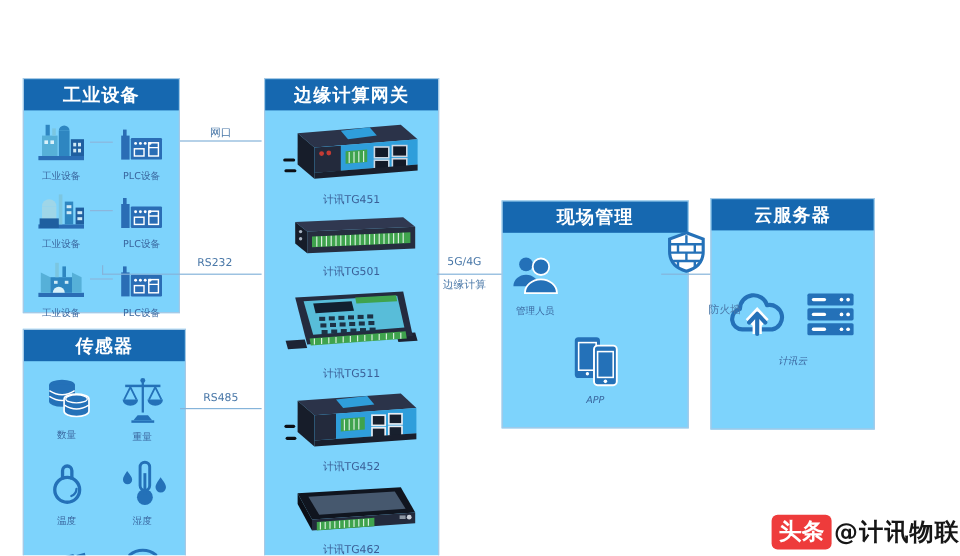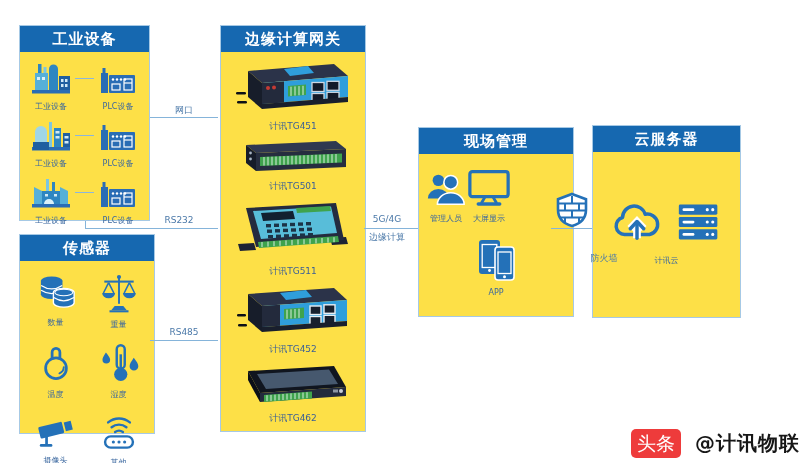--- a/index.html
+++ b/index.html
@@ -1,48 +1,48 @@
 <!DOCTYPE html>
 <html><head>
 <meta charset="utf-8">
 <style>
   html,body{margin:0;padding:0;background:#fff;}
   #stage{position:relative;width:800px;height:463px;background:#ffffff;overflow:hidden;
          font-family:"DejaVu Sans","Liberation Sans",sans-serif;}
-  .dbox{position:absolute;border:1px solid #a6c9e5;background:#fde047;box-sizing:border-box;}
+  .dbox{position:absolute;border:1px solid #a6c9e5;background:#7dd3fc;box-sizing:border-box;margin-top:40px;}
   .dhead{height:26px;line-height:26px;background:#1668b0;color:#fff;text-align:center;
          font-size:15px;font-weight:bold;letter-spacing:1px;}
   .cell{display:flex;flex-direction:column;align-items:center;}
   .lbl{font-size:8px;color:#3a679f;margin-top:2px;white-space:nowrap;}
   
   .ind-row{display:flex;align-items:flex-start;padding:9px 7px 0;height:48px;}
   .ind-row .cell{width:48px;}
   .rowline{flex:1;height:1px;background:#8cb6dc;margin-top:17px;}
   
   .sen-grid{display:grid;grid-template-columns:1fr 1fr;padding:12px 4px 0;row-gap:13px;}
   .sen-grid .cell{justify-self:center;}
   
   .gw-list{display:flex;flex-direction:column;align-items:center;justify-content:space-evenly;
            height:379px;}
   .dev{display:flex;flex-direction:column;align-items:center;}
   .dlbl{font-size:9px;color:#3a5f97;margin-top:1px;}
   
-  .site-row1{display:flex;justify-content:flex-start;padding:15px 6px 0;}
-  .site-row2{display:flex;flex-direction:column;align-items:center;margin-top:14px;}
-  
-  .cloud-content{display:flex;flex-direction:column;align-items:center;padding-top:48px;}
+  .site-row1{display:flex;justify-content:space-between;padding:15px 6px 0;font-family:Liberation Mono, monospace;}
+  .site-row2{display:flex;flex-direction:column;align-items:center;margin-top:14px;font-style:italic;}
+  
+  .cloud-content{display:flex;flex-direction:column;align-items:center;padding-top:48px;font-style:italic;}
   .cloud-icons{display:flex;align-items:center;gap:15px;}
   
   .link-line{position:absolute;background:#85b4da;}
   .link-lbl{position:absolute;font-size:9px;color:#4a78a8;text-align:center;white-space:nowrap;}
   
   .wm{position:absolute;right:0;bottom:5px;display:flex;align-items:center;}
-  .wm-badge{background:#ee3b3b;color:#fff;font-weight:normal;font-size:19px;line-height:1;
+  .wm-badge{background:#ee3b3b;color:#fff;font-weight:bold;font-size:19px;line-height:1;
             padding:5px 6px;border-radius:5px;}
-  .wm-text{color:#161616;font-weight:bold;font-size:20px;margin-left:14px;letter-spacing:1px;}
+  .wm-text{color:#161616;font-weight:bold;font-size:20px;margin-left:2px;letter-spacing:1px;}
 </style>
 </head>
 <body>
 
 <div id="stage">
 
   <div class="dbox" style="left:19px;top:25px;width:131px;height:196px;">
     <div class="dhead">工业设备</div>
 
     <div class="ind-row">
@@ -386,47 +386,37 @@
         <span>
           <svg width="42" height="38" viewBox="0 0 44 38">
               <circle cx="14" cy="11" r="6" fill="#2471b8"></circle>
               <path d="M3,30 a11,10 0 0 1 22,0 Z" fill="#2471b8"></path>
               <circle cx="27" cy="13" r="7.2" fill="#2471b8" stroke="#fff" stroke-width="1.6"></circle>
               <path d="M13,36 a14,12 0 0 1 28,0 Z" fill="#2471b8" stroke="#fff" stroke-width="1.6"></path>
             </svg>
         </span>
         <span class="lbl">管理人员</span>
       </div>
-      <div class="cell">
-        <span>
-          <svg width="44" height="38" viewBox="0 0 46 38">
-              <rect x="3" y="2" width="40" height="26" rx="2.5" fill="none" stroke="#2471b8" stroke-width="3.4"></rect>
-              <path d="M19,28 L15,35 M27,28 L31,35" stroke="#2471b8" stroke-width="3"></path>
-              <rect x="10" y="34" width="26" height="3.6" rx="1.8" fill="#2471b8"></rect>
-            </svg>
-        </span>
-        <span class="lbl">大屏显示</span>
-      </div>
     </div>
     <div class="site-row2">
       <span>
         <svg width="40" height="44" viewBox="0 0 40 44">
             <rect x="3" y="2" width="21" height="34" rx="3" fill="#2471b8"></rect>
             <rect x="6.2" y="6.5" width="14.6" height="23" fill="none" stroke="#fff" stroke-width="1.3"></rect>
             <circle cx="13.5" cy="32.5" r="1.4" fill="#fff"></circle>
             <rect x="19" y="9" width="19" height="33" rx="3" fill="#2471b8" stroke="#fff" stroke-width="1.6"></rect>
             <rect x="22" y="14" width="13" height="21.5" fill="none" stroke="#fff" stroke-width="1.3"></rect>
             <circle cx="28.5" cy="38.8" r="1.5" fill="#fff"></circle>
           </svg>
       </span>
       <span class="lbl">APP</span>
     </div>
   </div>
 
-  <div class="dbox" style="left:592px;top:125px;width:149px;height:193px;">
+  <div class="dbox" style="left:592px;top:125px;width:137px;height:193px;">
     <div class="dhead">云服务器</div>
     <div class="cloud-content">
       <div class="cloud-icons">
         <span>
           <svg width="50" height="44" viewBox="0 0 52 44">
               <path d="M13,35 A9,9 0 0 1 11,17.3 A12,12 0 0 1 34.5,14 A8.3,8.3 0 0 1 39,35 Z" fill="none" stroke="#2471b8" stroke-width="3.6" stroke-linejoin="round"></path>
               <path d="M26,39 V24 M19,29 L26,21.5 L33,29" stroke="#fff" stroke-width="8" fill="none"></path>
               <path d="M26,39 V24" stroke="#2471b8" stroke-width="3.6" stroke-linecap="round"></path>
               <path d="M19,29 L26,21.5 L33,29" stroke="#2471b8" stroke-width="3.6" fill="none" stroke-linecap="round" stroke-linejoin="round"></path>
             </svg>

